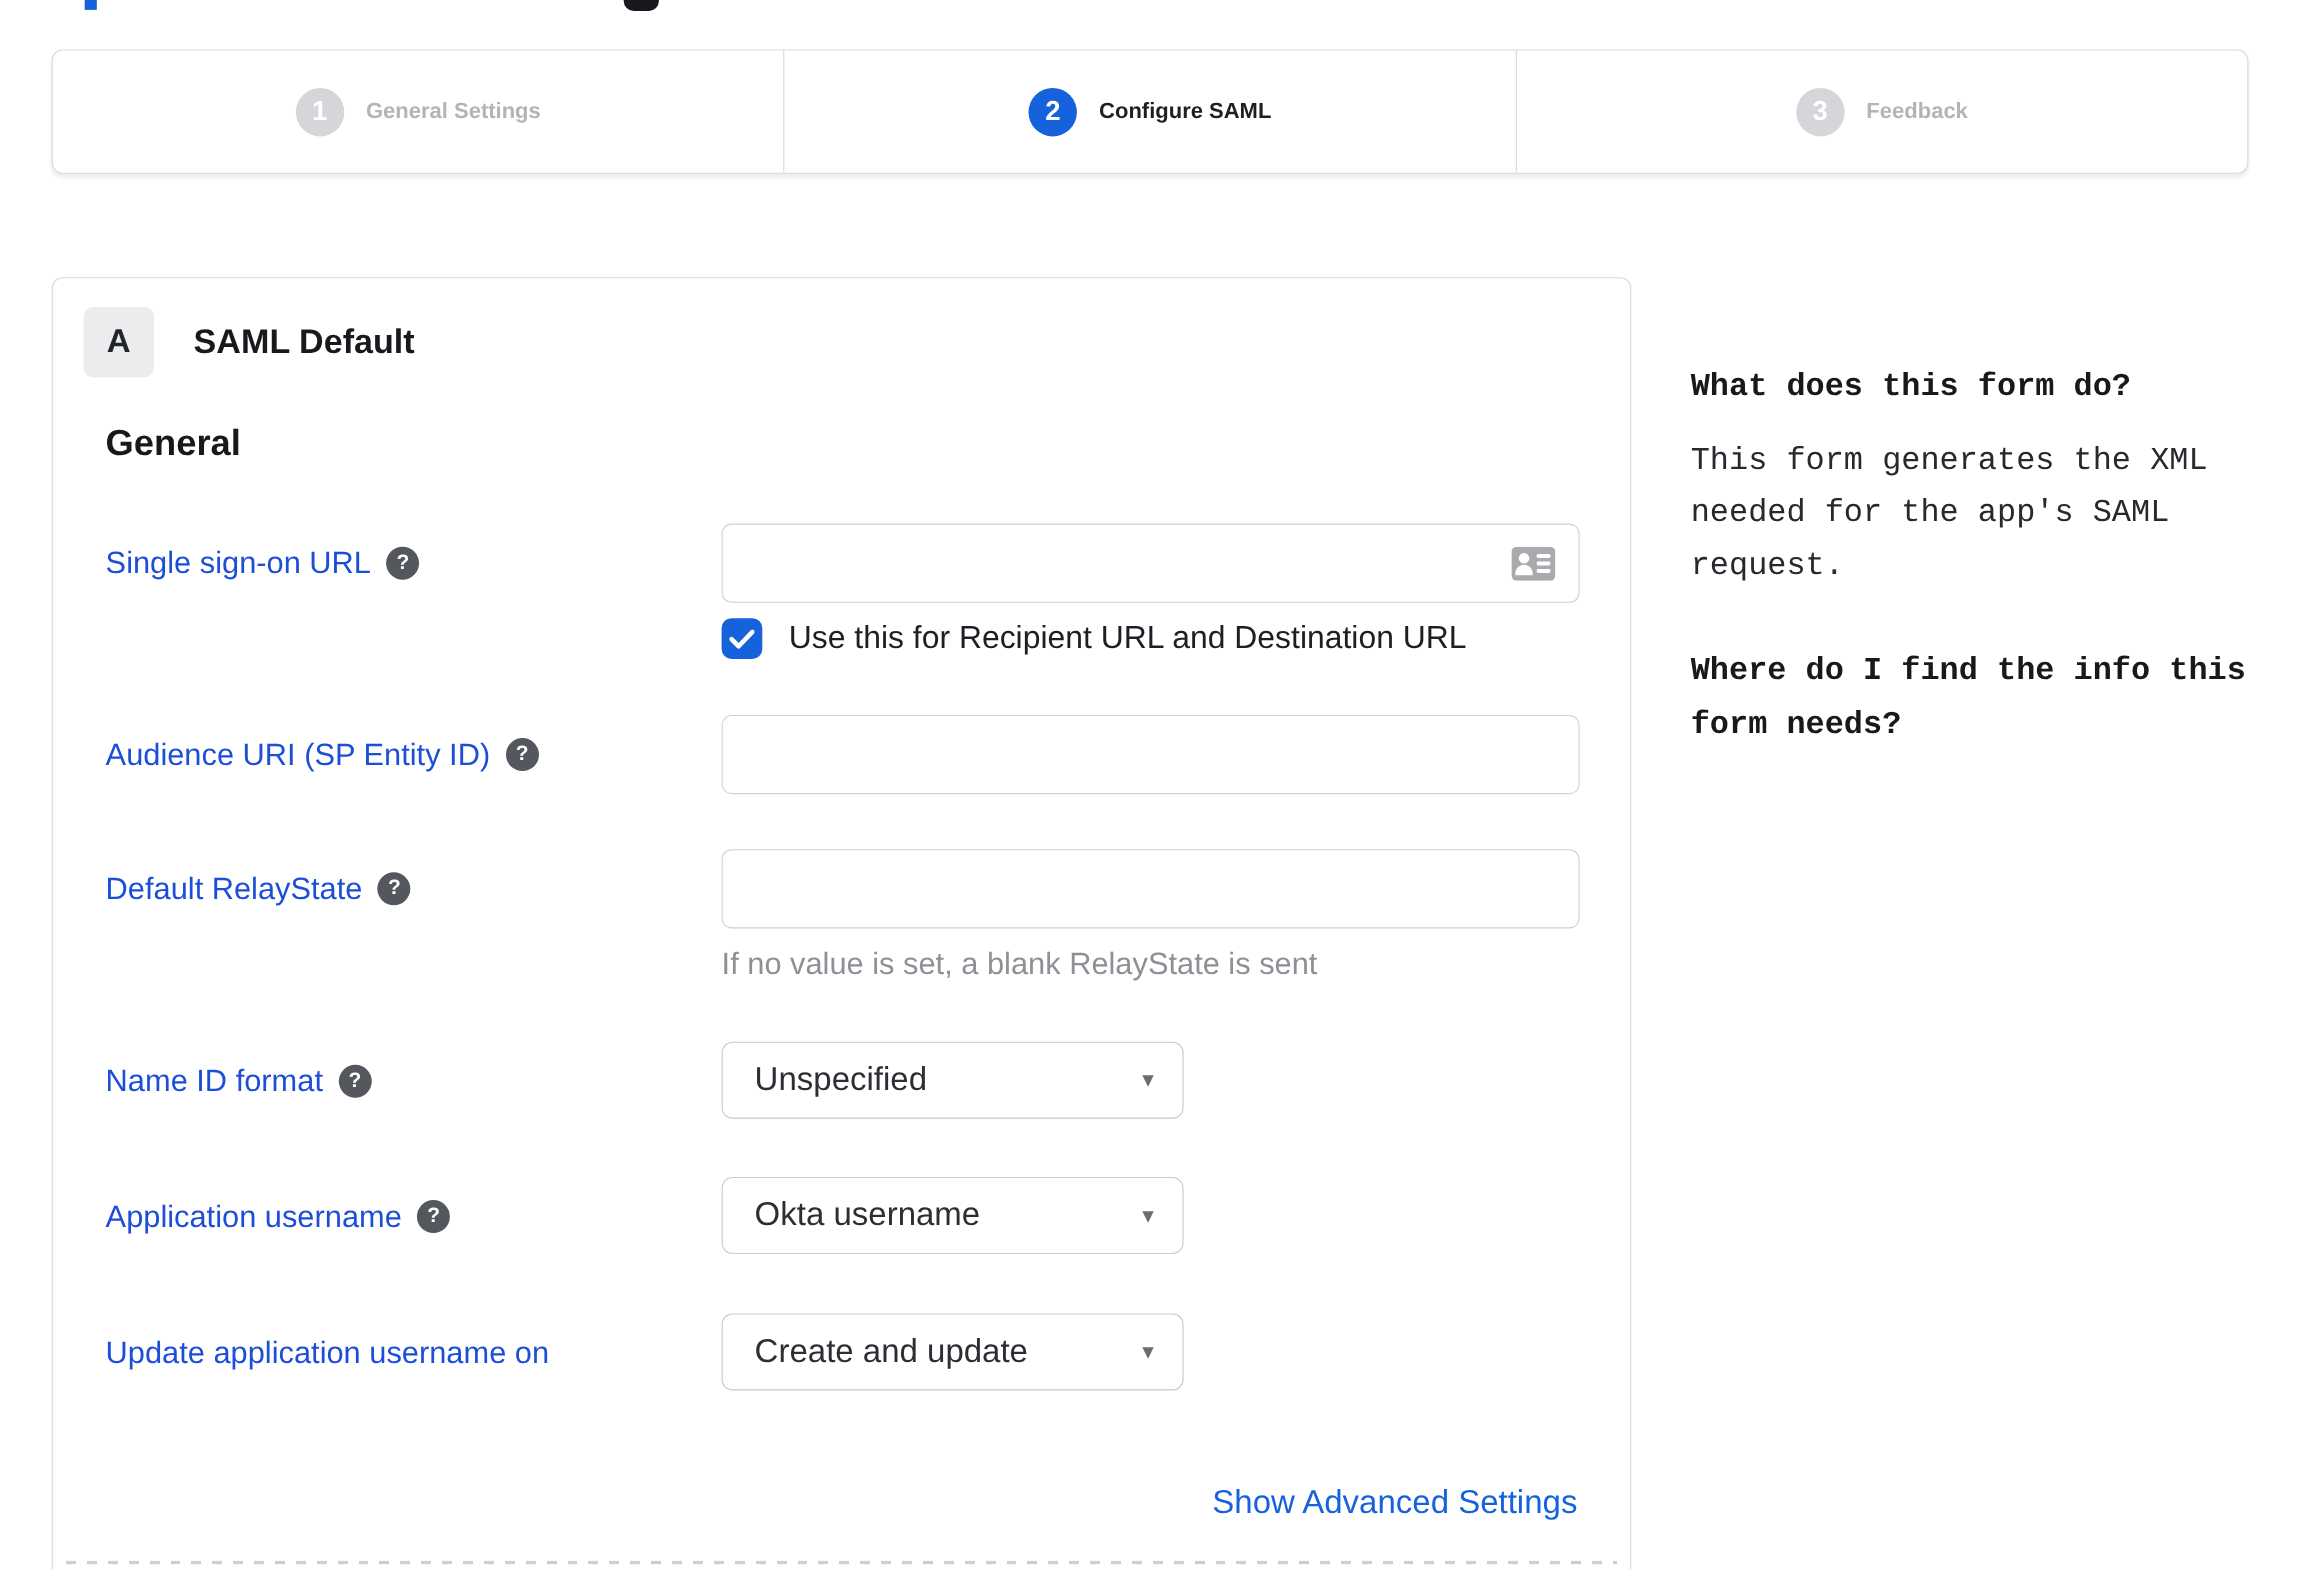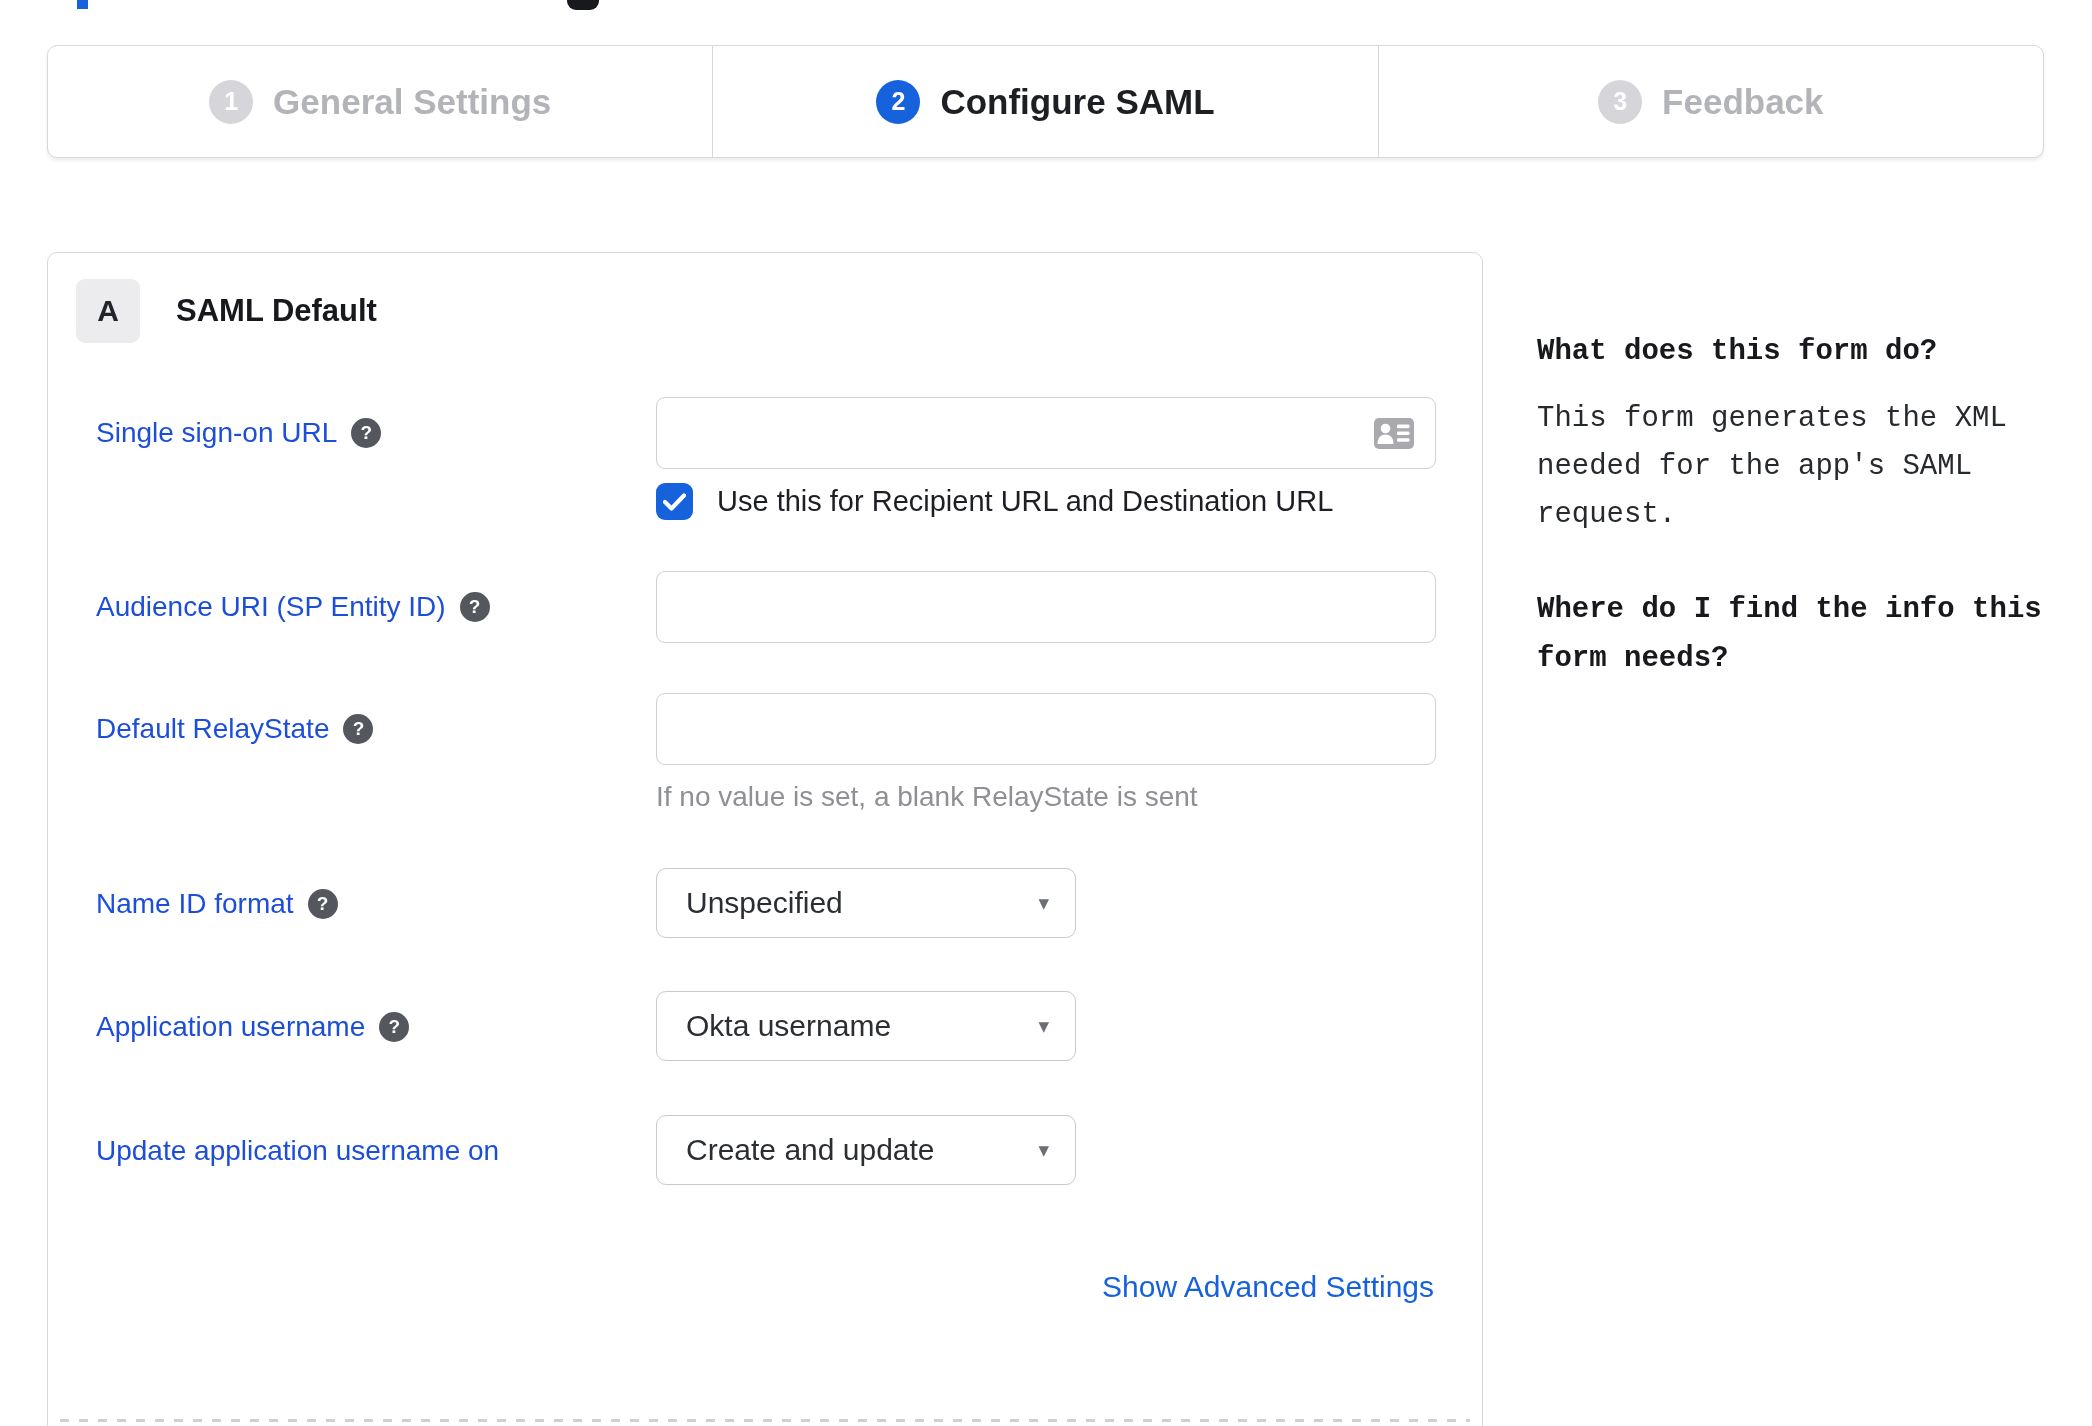--- a/index.html
+++ b/index.html
@@ -14,21 +14,21 @@
   
   .stepper { position:absolute; left:47px; top:45px; width:1997px; height:113px;
              background:#fff; border:1px solid #d8d8dc; border-radius:10px;
              box-shadow:0 3px 3px rgba(29,29,33,.07); display:flex; }
   .step { flex:1 1 0; display:flex; align-items:center; justify-content:center; gap:20px; }
   .step + .step { border-left:1px solid #d8d8dc; }
   .step-circle { width:44px; height:44px; border-radius:50%; display:flex; align-items:center;
                  justify-content:center; font-weight:bold; font-size:25px; color:#fff; flex:0 0 auto; }
   .step.inactive .step-circle { background:#d6d6da; }
   .step.active   .step-circle { background:#1662dd; }
-  .step-label { font-size:35px; font-weight:bold; }
+  .step-label { font-size:20px; font-weight:bold; }
   .step.inactive .step-label { color:#b3b3ba; }
   .step.active   .step-label { color:#1d1f24; }
 
   
   .panel { position:absolute; left:47px; top:252px; width:1436px; height:1200px;
            background:#fff; border:1px solid #d8d8dc; border-radius:10px; }
   .panel-header { display:flex; align-items:center; gap:36px; margin:26px 0 0 28px; }
   .badge { width:64px; height:64px; background:#ececee; border-radius:9px; display:flex;
            align-items:center; justify-content:center; font-size:30px; font-weight:bold; color:#21242a; }
   .panel-title { font-size:31px; font-weight:bold; color:#17191d; }
@@ -103,20 +103,21 @@
   </div>
 </div>
 
 <div class="panel">
 
   <div class="panel-header">
     <div class="badge">A</div>
     <div class="panel-title">SAML Default</div>
   </div>
 
+  <div class="group-title">General</div>
 
   <div class="form">
 
     <div class="row m-sso">
       <div class="label-cell">
         <span class="field-label">Single sign-on URL</span>
         <span class="help-icon">?</span>
       </div>
       <div class="field-cell">
         <div class="input-wrap">

